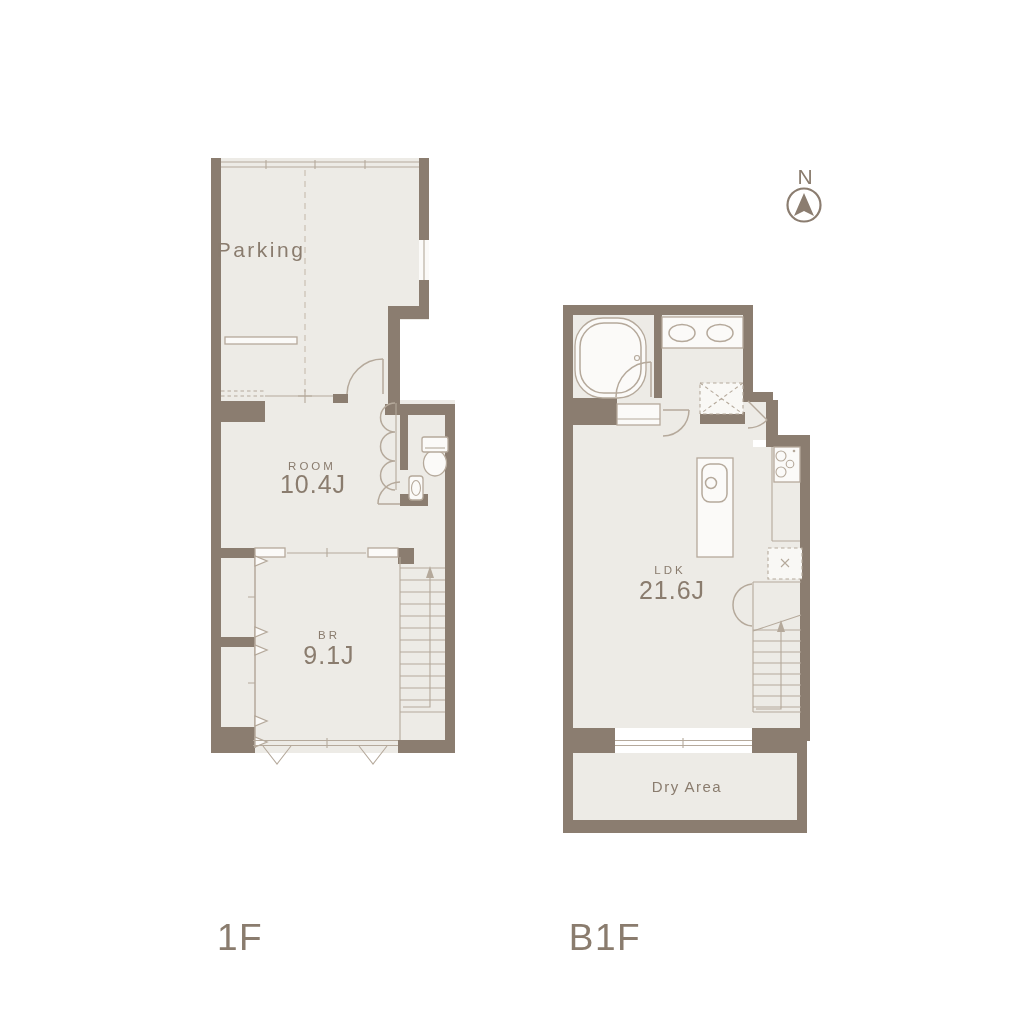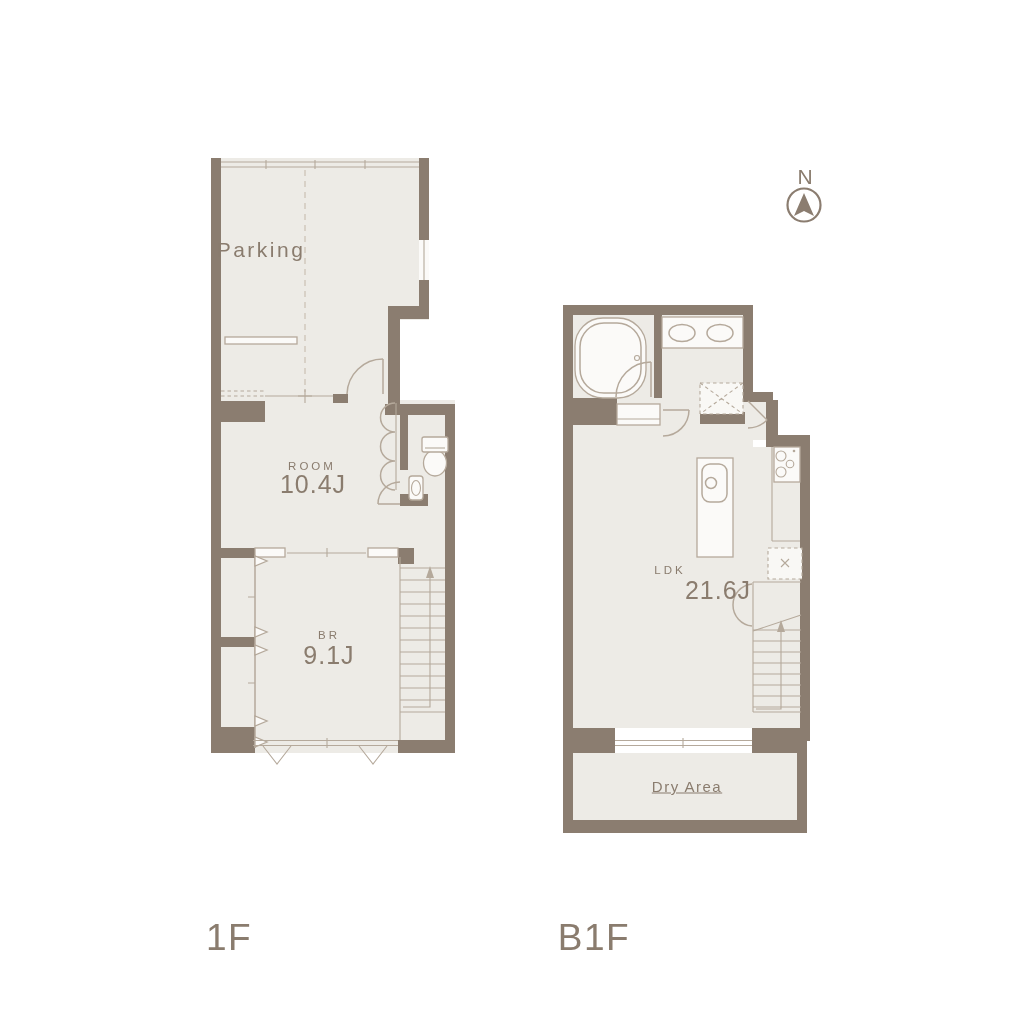--- a/index.html
+++ b/index.html
@@ -15,21 +15,21 @@
   .ln2{fill:none;stroke:var(--line);stroke-width:1.1;}
   .lnw{fill:#fbfaf8;stroke:var(--line);stroke-width:1.3;}
   .dsh{fill:none;stroke:var(--line);stroke-width:1.1;stroke-dasharray:3.5 3;}
   .dshf{fill:#f9f8f5;stroke:var(--line);stroke-width:1.1;stroke-dasharray:3.5 3;}
   .ctr{fill:none;stroke:var(--dash);stroke-width:1.3;stroke-dasharray:6 5;}
   .arw{fill:var(--line);}
   .cmp{fill:none;stroke:var(--wall);stroke-width:2.2;}
   .lbl{position:absolute;transform:translate(-50%,-50%);color:var(--text);white-space:nowrap;line-height:1;}
   .room-name{font-size:11.5px;letter-spacing:3px;}
   .room-size{font-size:25px;letter-spacing:1px;}
-  .floor-lbl{font-size:37px;letter-spacing:1.5px;}
+  .floor-lbl{font-size:37px;letter-spacing:1.5px;margin-left:11px;}
 </style>
 </head>
 <body>
 
 <div class="canvas">
 
 <svg class="plan-svg" width="1024" height="1024" viewBox="0 0 1024 1024">
 
   <g>
 
@@ -197,22 +197,22 @@
 
 <div class="lbl" style="left:261px;top:249px;font-size:21px;letter-spacing:2.5px;">Parking</div>
 
 <div class="lbl room-name" style="left:312px;top:467px;text-align:right;">ROOM</div>
 <div class="lbl room-size" style="left:313px;top:484px;">10.4J</div>
 
 <div class="lbl room-name" style="left:329px;top:636px;">BR</div>
 <div class="lbl room-size" style="left:329px;top:655px;">9.1J</div>
 
 <div class="lbl room-name" style="left:670px;top:571px;">LDK</div>
-<div class="lbl room-size" style="left:672px;top:590px;margin-left:46px;">21.6J</div>
-
-<div class="lbl" style="left:687px;top:786px;font-size:15px;letter-spacing:1.5px;text-decoration:underline;">Dry Area</div>
+<div class="lbl room-size" style="left:672px;top:590px;">21.6J</div>
+
+<div class="lbl" style="left:687px;top:786px;font-size:15px;letter-spacing:1.5px;">Dry Area</div>
 
 <div class="lbl floor-lbl" style="left:229px;top:937px;">1F</div>
 <div class="lbl floor-lbl" style="left:594px;top:937px;">B1F</div>
 
 <div class="lbl" style="left:805px;top:176px;font-size:21px;">N</div>
 
 </div>
 
 </body></html>

